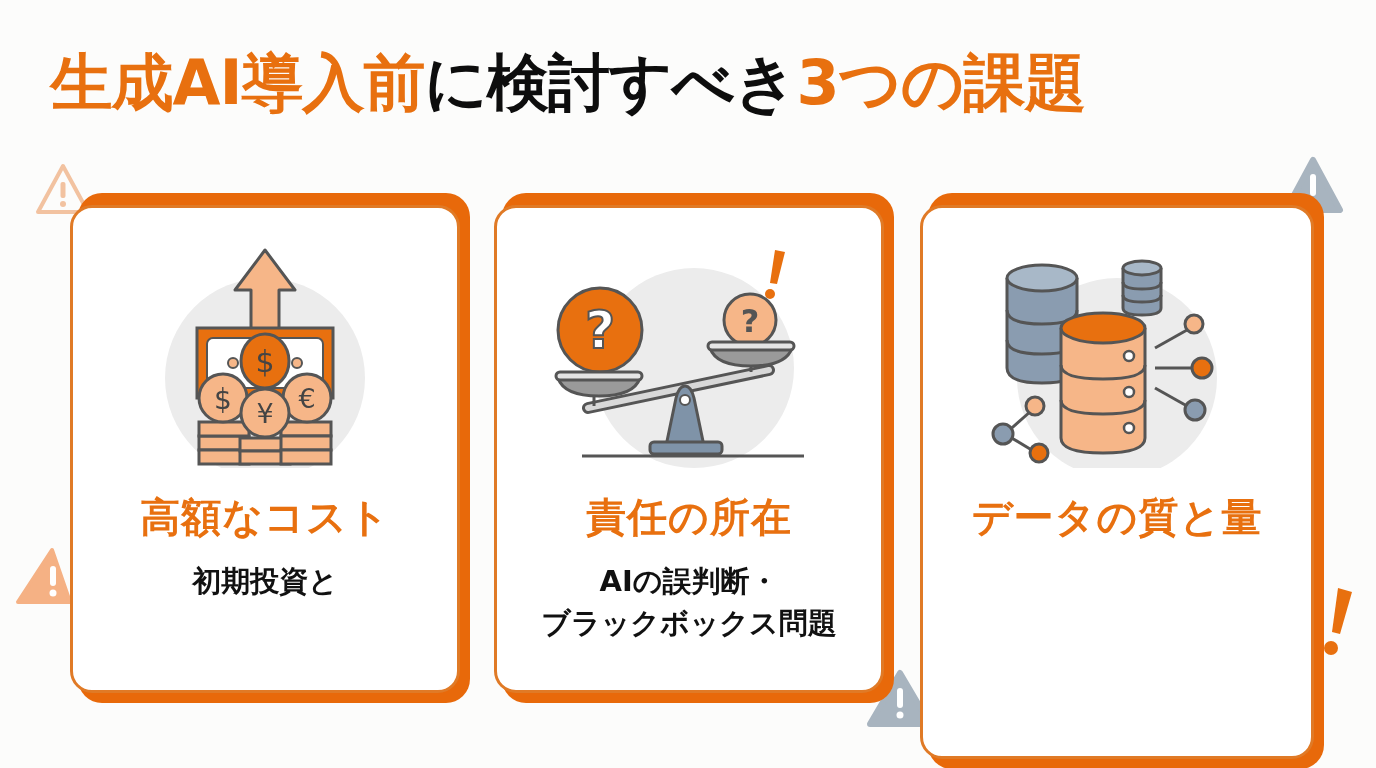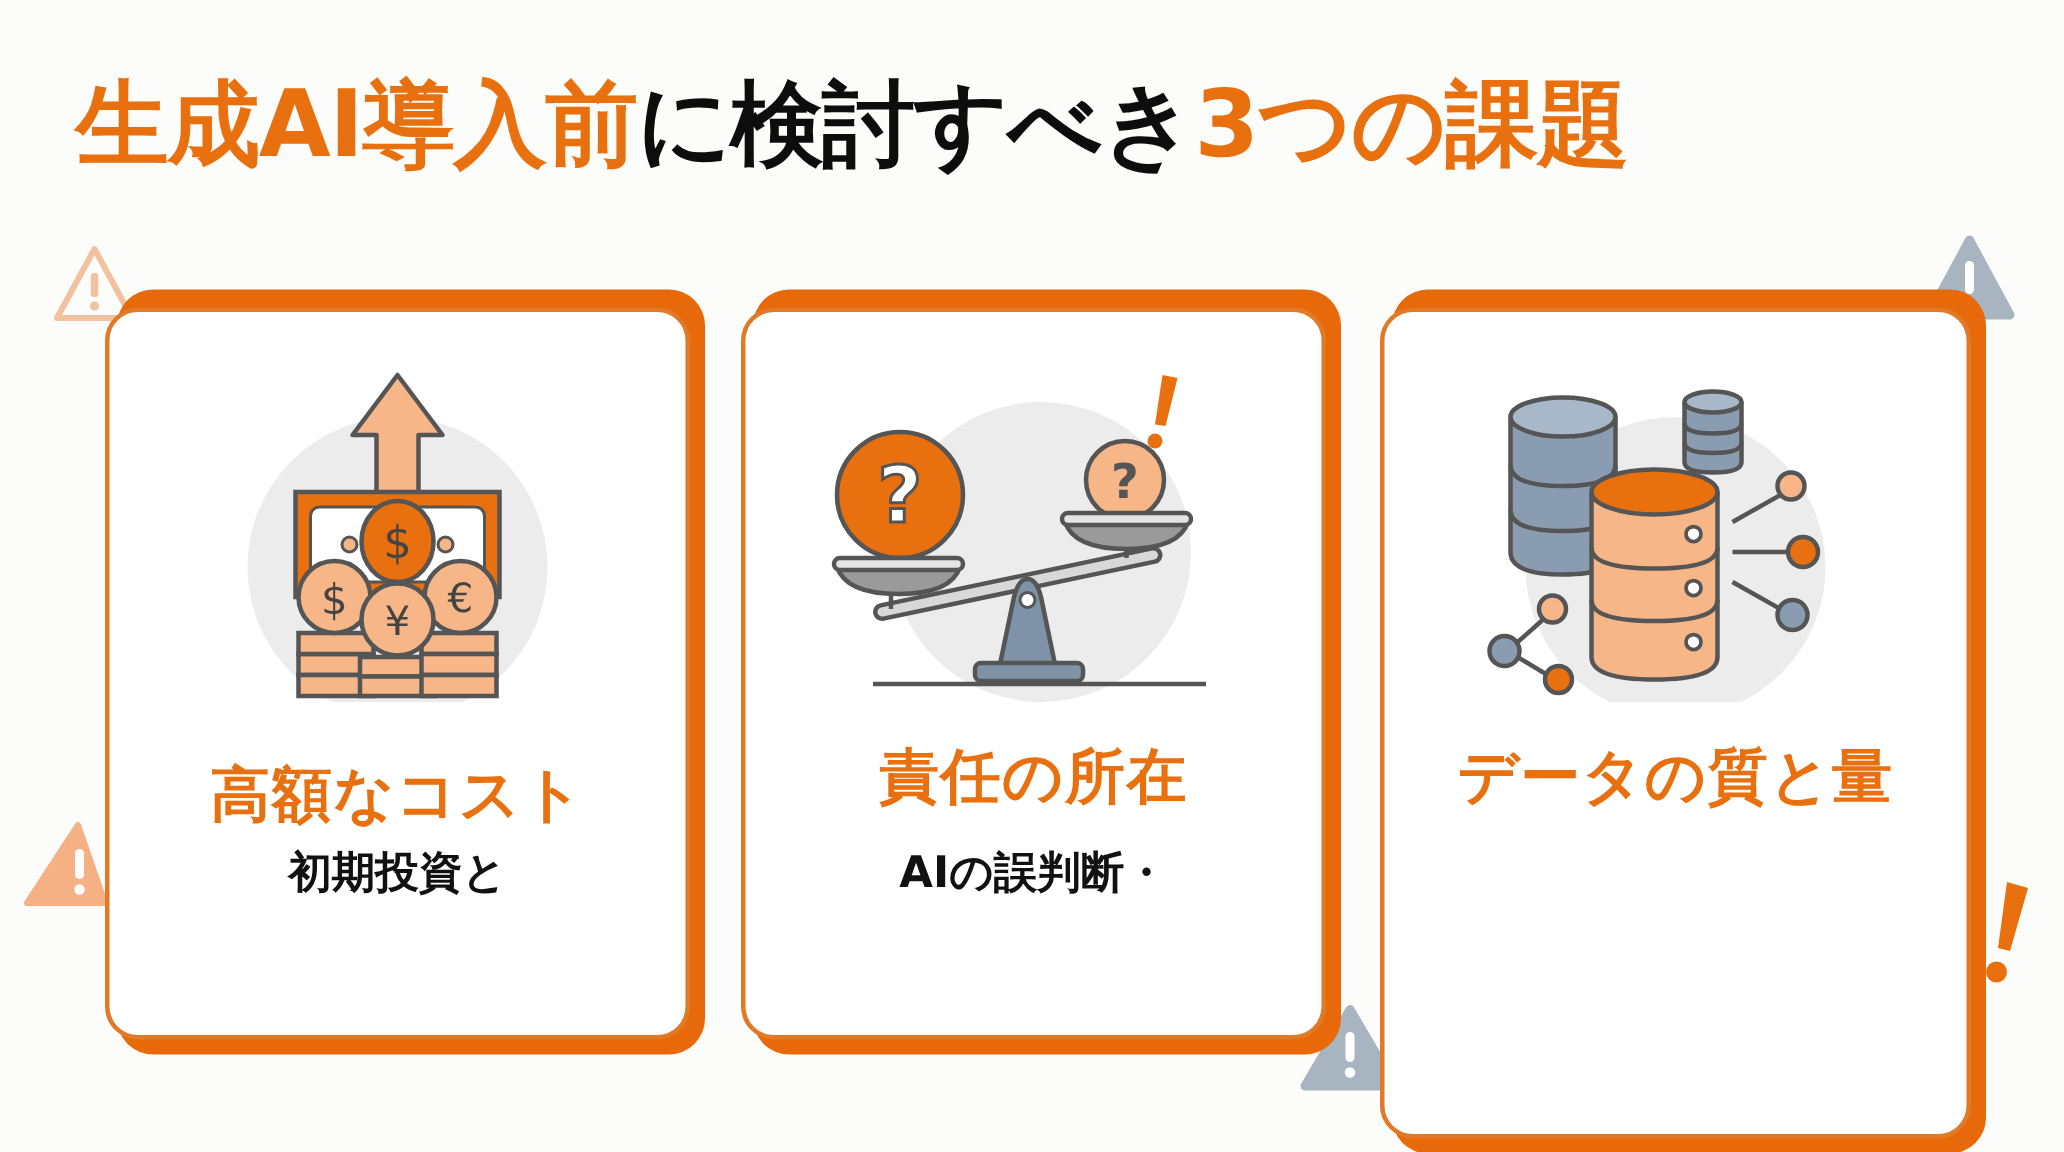--- a/index.html
+++ b/index.html
@@ -73,21 +73,21 @@
         <rect x="136" y="198" width="50" height="14" fill="#f6b688" stroke="#555" stroke-width="3"></rect>
         <rect x="136" y="212" width="50" height="14" fill="#f6b688" stroke="#555" stroke-width="3"></rect>
         <circle cx="78" cy="160" r="24" fill="#f6b688" stroke="#555" stroke-width="3"></circle>
         <text x="78" y="171" text-anchor="middle" font-size="28" fill="#444" font-family="DejaVu Sans, sans-serif">$</text>
         <circle cx="162" cy="160" r="24" fill="#f6b688" stroke="#555" stroke-width="3"></circle>
         <text x="162" y="170" text-anchor="middle" font-size="27" fill="#444" font-family="DejaVu Sans, sans-serif">€</text>
         <circle cx="120" cy="175" r="24" fill="#f6b688" stroke="#555" stroke-width="3"></circle>
         <text x="120" y="185" text-anchor="middle" font-size="27" fill="#444" font-family="DejaVu Sans, sans-serif">¥</text>
       </svg>
     </div>
-    <div class="heading" style="top:294px;">高額なコスト</div>
+    <div class="heading" style="top:282px;">高額なコスト</div>
     <div class="sub" style="top:352px;">
       <div>初期投資と</div>
     </div>
   </div>
 </div>
 
 <div class="card-wrap" style="left:494px;top:193px;width:400px;height:510px;">
   <div class="card-shadow" style="left:8px;top:0;right:0;bottom:0;"></div>
   <div class="card" style="left:0;top:12px;right:10px;bottom:10px;">
     <div class="icon-area">
@@ -109,20 +109,21 @@
         <rect x="154" y="104" width="86" height="8" rx="4" fill="#e4e4e4" stroke="#555" stroke-width="3"></rect>
         <path d="M112 208 L122 160 Q125 148 131 148 Q137 148 140 160 L150 208 Z" fill="#7f93a8" stroke="#555" stroke-width="3"></path>
         <circle cx="131" cy="162" r="5" fill="#fff" stroke="#555" stroke-width="2"></circle>
         <rect x="96" y="204" width="72" height="12" rx="4" fill="#7f93a8" stroke="#555" stroke-width="3"></rect>
         <line x1="28" y1="218" x2="250" y2="218" stroke="#555" stroke-width="3"></line>
       </svg>
     </div>
     <div class="heading" style="top:282px;">責任の所在</div>
     <div class="sub" style="top:352px;">
       <div>AIの誤判断・</div>
+      <div>ブラックボックス問題</div>
     </div>
   </div>
 </div>
 
 <div class="card-wrap" style="left:920px;top:193px;width:404px;height:576px;">
   <div class="card-shadow" style="left:8px;top:0;right:0;bottom:0;"></div>
   <div class="card" style="left:0;top:12px;right:10px;bottom:10px;">
     <div class="icon-area">
       <svg width="260" height="230" viewBox="0 0 260 230">
         <circle cx="130" cy="140" r="100" fill="#ececec"></circle>

